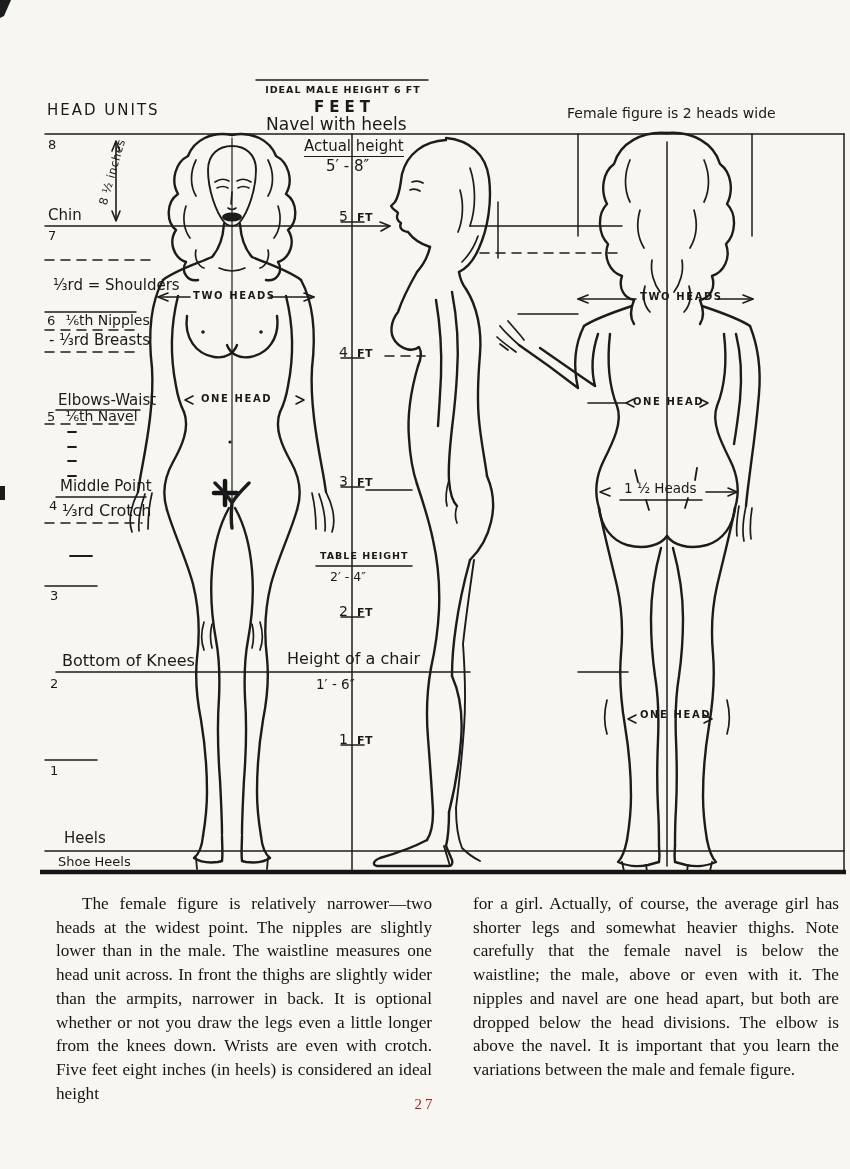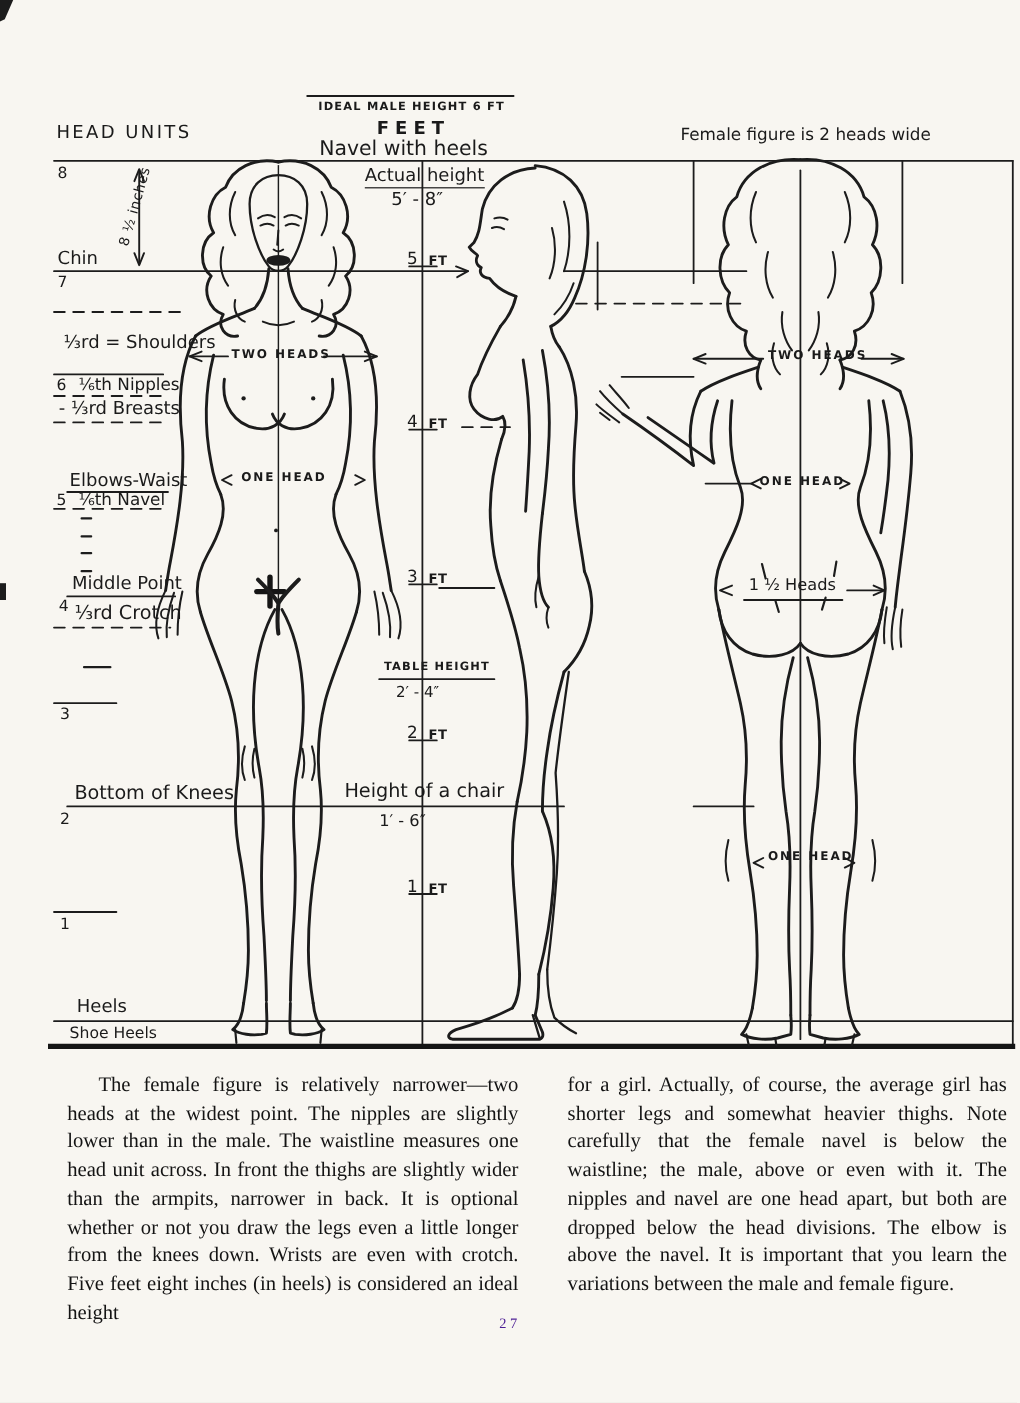--- a/index.html
+++ b/index.html
@@ -16,21 +16,21 @@
   .ticknum{font-size:14px;width:22px;text-align:right;}
   .ft{font-size:11px;letter-spacing:.5px;font-weight:bold;}
   .underln{border-bottom:1.6px solid #1b1b1b;padding-bottom:1px;}
   .rot{transform:rotate(-74deg);transform-origin:center;width:104px;text-align:center;
        font-size:11.5px;letter-spacing:.5px;}
   .bodytext{position:absolute;top:892px;left:56px;display:flex;gap:41px;}
   .col{font-family:"Liberation Serif",serif;font-size:17.2px;line-height:23.7px;
        text-align:justify;color:#141414;}
   .c1{width:376px;} .c1 p{margin:0;text-indent:26px;} .c2{width:366px;} .c2 p{margin:0;}
   .pagenum{position:absolute;top:1096px;left:0;width:100%;text-align:center;
-           font-family:"Liberation Serif",serif;font-size:12px;letter-spacing:3px;color:#4c1d95;}
+           font-family:"Liberation Serif",serif;font-size:15px;letter-spacing:3px;color:#b91c1c;}
   svg{position:absolute;left:0;top:0;}
 </style>
 </head>
 <body>
 
 <div class="page">
 
   <svg width="850" height="1169" viewBox="0 0 850 1169">
 
     <g fill="#1c1c1c" stroke="none">

